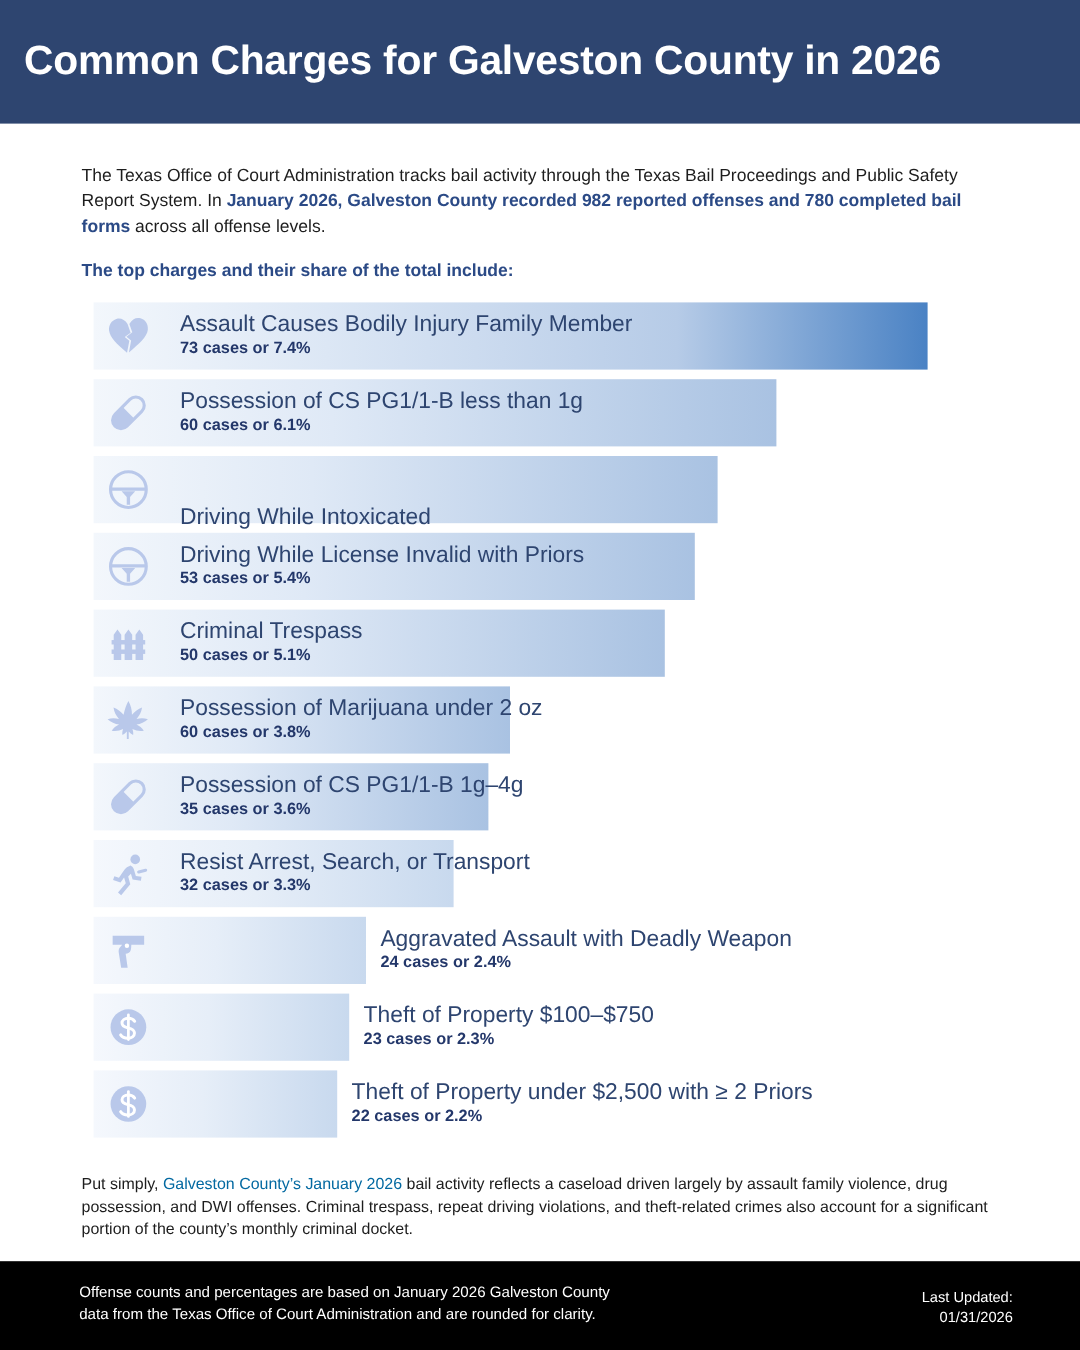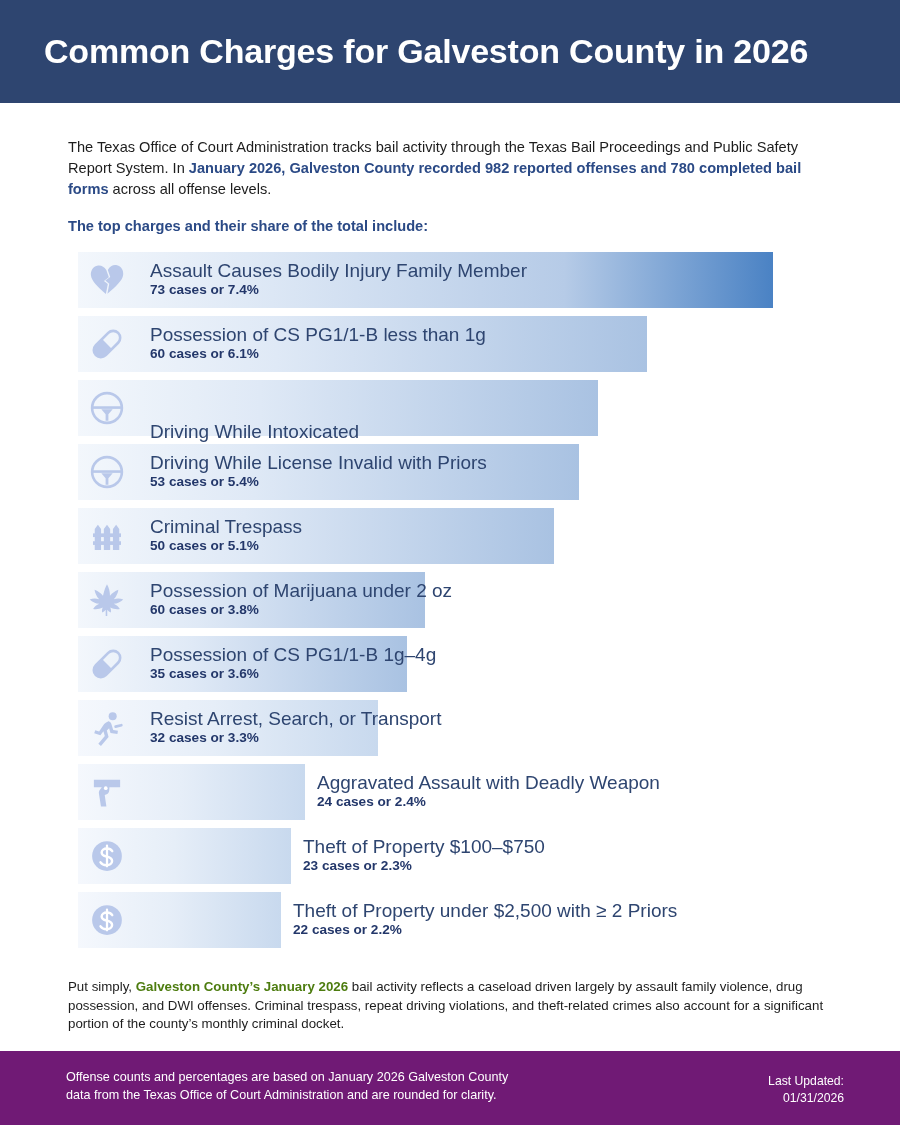--- a/index.html
+++ b/index.html
@@ -27,21 +27,21 @@
     height: 103px;
     background: #2e4570;
     display: flex;
     align-items: center;
   }
   .header-title {
     color: #ffffff;
     font-size: 34px;
     font-weight: bold;
     letter-spacing: -0.2px;
-    padding-left: 44px;
+    padding-left: 20px;
     white-space: nowrap;
     font-family: "Liberation Sans", sans-serif;
   }
 
   
   .intro {
     position: absolute;
     left: 68px; top: 137px;
     width: 762px;
     font-size: 14.6px;
@@ -112,29 +112,29 @@
 
   
   .closing {
     position: absolute;
     left: 68px; top: 978px;
     width: 762px;
     font-size: 13.3px;
     line-height: 18.5px;
     color: #1d1d1d;
   }
-  .hl-plain { color: #4d7c0f; font-weight: bold; }
+  .hl-plain { color: #0369a1; }
 
   
   .footer-band {
     position: absolute;
     left: 0; top: 1051px;
     width: 900px;
     height: 74px;
-    background: #701a75;
+    background: #000000;
   }
   .footer-note {
     position: absolute;
     left: 66px; top: 18px;
     font-size: 12.6px;
     line-height: 17.5px;
     color: #ffffff;
   }
   .footer-updated {
     position: absolute;

